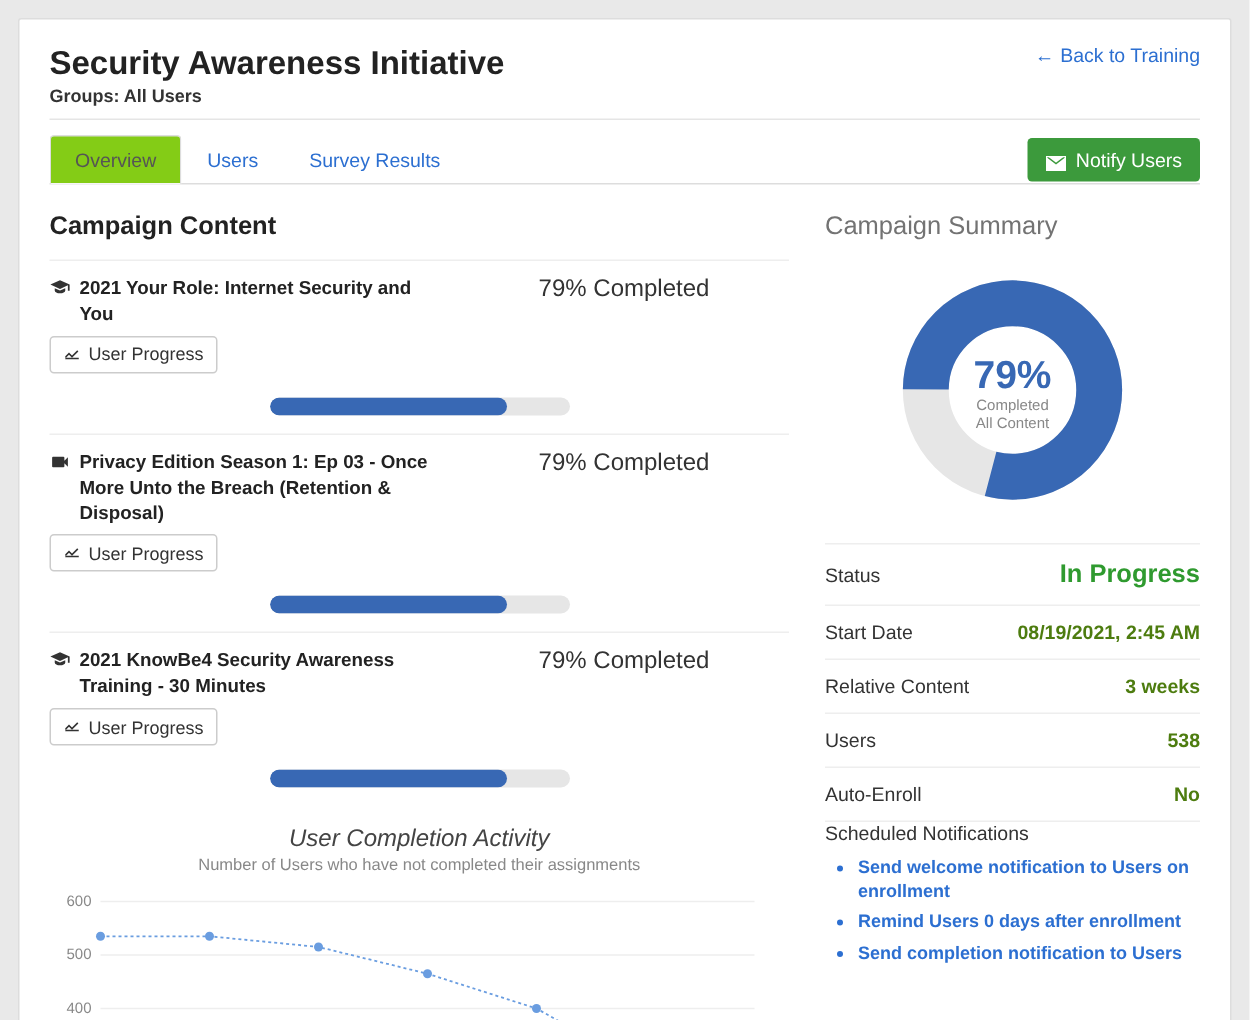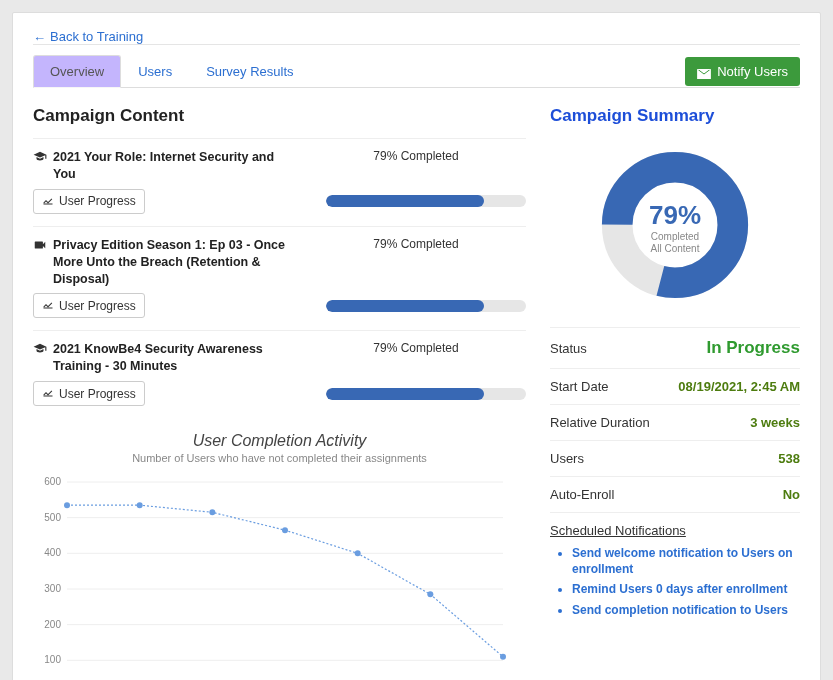--- a/index.html
+++ b/index.html
@@ -27,21 +27,21 @@
     display: flex; align-items: center; justify-content: space-between;
     border-top: 1px solid #e5e5e5;
     padding-top: 10px;
   }
   .tabs { display: flex; }
   .tab {
     padding: 8px 16px; font-size: 13px; color: #2c6fd1; cursor: pointer;
     border: 1px solid transparent; border-bottom: none;
   }
   .tab.active {
-    color: #555; background: #c4b5fd;
+    color: #555; background: #84cc16;
     border: 1px solid #ddd; border-bottom-color: #f6f6f6;
     border-radius: 3px 3px 0 0;
   }
   .notify-btn {
     background: #3c9a3c; color: #fff; border: none;
     border-radius: 3px; padding: 7px 12px; font-size: 13px; cursor: pointer;
     display: flex; align-items: center; gap: 6px; text-align: center;
   }
   .icon-mail { width: 14px; height: 10px; display: inline-block; }
   .tabline { height: 1px; background: #ddd; margin-top: -1px; margin-bottom: 18px; }
@@ -53,66 +53,70 @@
   h2 { font-size: 17px; font-weight: 700; color: #222; margin-bottom: 12px; }
 
   .content-item {
     border-top: 1px solid #eee;
     padding: 10px 0 12px 0;
   }
   .content-item .row1 { display: flex; align-items: flex-start; gap: 6px; }
   .ci-title { font-size: 12.5px; font-weight: 700; color: #222; flex: 1; line-height: 1.35; }
   .ci-icon { width: 14px; height: 14px; color: #333; flex-shrink: 0; margin-top: 1px; }
   .ci-right { width: 220px; text-align: center; }
-  .ci-row2 { display: flex; align-items: center; gap: 8px; margin-top: 6px; }
+  .ci-row2 { display: flex; align-items: flex-start; gap: 8px; margin-top: 6px; flex-direction: column; }
   .user-progress-btn {
     border: 1px solid #ccc; background: #fff; border-radius: 3px;
     padding: 4px 8px; font-size: 12px; cursor: pointer; color: #333;
     display: inline-flex; align-items: center; gap: 5px;
   }
-  .completed-label { font-size: 12px; color: #333; margin-bottom: 3px; display: block; }
+  .completed-label { font-size: 16px; color: #333; margin-bottom: 3px; display: block; }
   .progress-track { width: 200px; height: 12px; background: #e6e6e6; border-radius: 6px; overflow: hidden; margin: 0 auto; }
   .progress-fill { height: 100%; background: #3868b4; border-radius: 6px; }
 
   .chart-wrap { margin-top: 14px; }
   .chart-title { text-align: center; font-size: 16px; color: #444; margin-bottom: 2px; font-style: italic; }
   .chart-sub { text-align: center; font-size: 11px; color: #888; margin-bottom: 8px; }
   .line-chart { width: 480px; height: 250px; }
   .axis-label { font-size: 10px; fill: #888; }
   .grid-line { stroke: #eee; stroke-width: 1; }
   .chart-line { stroke: #6a9de0; stroke-width: 1.2; fill: none; }
   .chart-dot { fill: #6a9de0; }
 
-  .right h2 { font-weight: 700; color: #1d4ed8; margin-bottom: 14px; }
+  .right h2 { font-weight: 400; color: #737373; margin-bottom: 14px; }
   .donut-wrap { text-align: center; margin-bottom: 14px; position: relative; }
   .donut { width: 170px; height: 170px; }
   .donut-center {
     position: absolute; left: 50%; top: 50%; transform: translate(-50%, -50%);
     text-align: center;
   }
   .donut-pct { font-size: 26px; font-weight: 700; color: #3868b4; }
   .donut-sub { font-size: 10px; color: #888; line-height: 1.2; }
 
   .summary-row {
     display: flex; justify-content: space-between; align-items: center;
     padding: 10px 0; border-top: 1px solid #eee; font-size: 13px;
   }
   .sr-label { color: #333; }
   .sr-value { color: #4d7c0f; font-weight: 600; }
   .sr-value.status { color: #2f9a2f; font-weight: 700; font-size: 17px; }
-  .notif-head { font-size: 13px; color: #333; padding-top: 10px; border-top: 1px solid #eee; margin-bottom: 8px; text-decoration: underline; }
+  .notif-head { font-size: 13px; color: #333; border-top: 1px solid #eee; margin-bottom: 8px; }
   .notif-list { list-style: disc; padding-left: 22px; }
   .notif-list li { color: #2c6fd1; font-size: 12px; font-weight: 600; margin-bottom: 5px; cursor: pointer; line-height: 1.3; }
 </style>
 </head>
 <body>
 
 <div class="page">
 
   <div class="header-row">
+    <div>
+      <h1>Security Awareness Initiative</h1>
+      <div class="subhead">Groups: All Users</div>
+    </div>
     <a class="back-link">
       <span class="arrow">←</span><span>Back to Training</span>
     </a>
   </div>
 
   <div class="tab-row">
     <div class="tabs" id="tabs">
         <div class="tab active">Overview</div>
         <div class="tab">Users</div>
         <div class="tab">Survey Results</div>
@@ -259,21 +263,21 @@
       <div id="summary-rows">
           <div class="summary-row">
             <span class="sr-label">Status</span>
             <span class="sr-value status">In Progress</span>
           </div>
           <div class="summary-row">
             <span class="sr-label">Start Date</span>
             <span class="sr-value">08/19/2021, 2:45 AM</span>
           </div>
           <div class="summary-row">
-            <span class="sr-label">Relative Duration</span>
+            <span class="sr-label">Relative Content</span>
             <span class="sr-value">3 weeks</span>
           </div>
           <div class="summary-row">
             <span class="sr-label">Users</span>
             <span class="sr-value">538</span>
           </div>
           <div class="summary-row">
             <span class="sr-label">Auto-Enroll</span>
             <span class="sr-value">No</span>
           </div>

